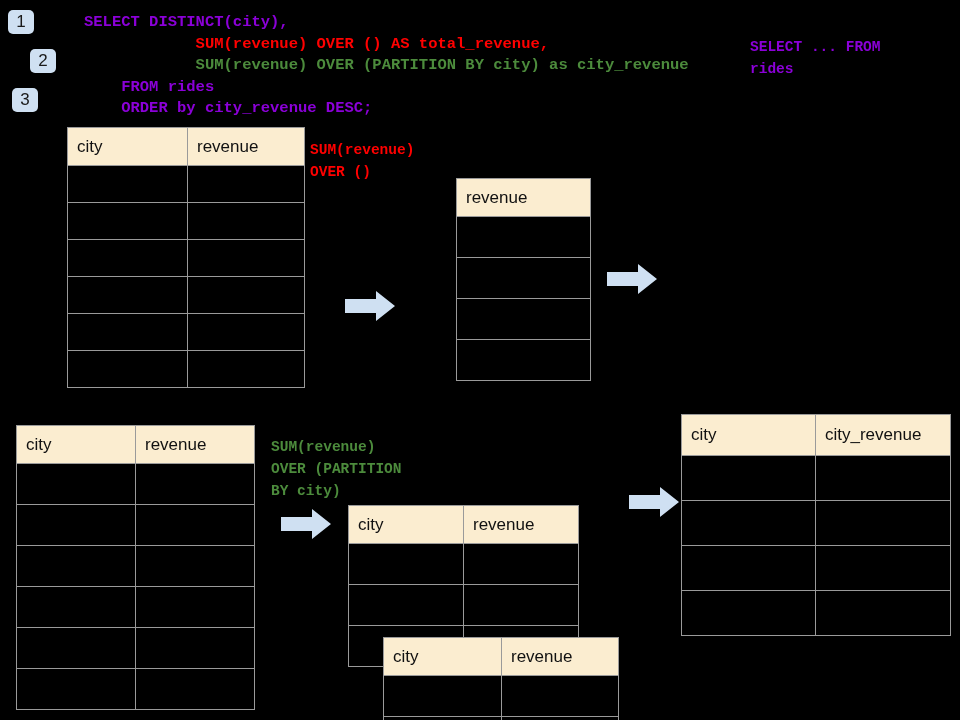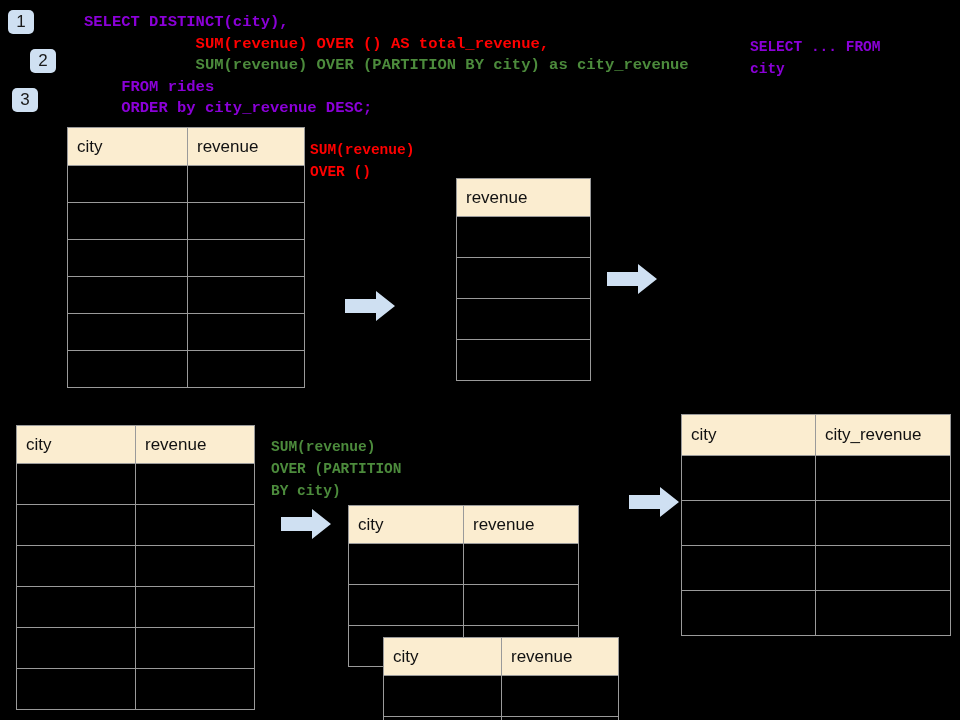--- a/index.html
+++ b/index.html
@@ -92,21 +92,21 @@
 
   <div id="badges">
       <div class="badge" style="left: 8px; top: 10px; background: rgb(207, 224, 242);">1</div>
       <div class="badge" style="left: 30px; top: 49px; background: rgb(207, 224, 242);">2</div>
       <div class="badge" style="left: 12px; top: 88px; background: rgb(207, 224, 242);">3</div>
     </div>
 
   <div class="sql" id="sql-block" style="left:84px; top:12px;"><div class="sql-line c-purple" style="color: rgb(139, 0, 216);">SELECT DISTINCT(city),</div><div class="sql-line c-red" style="color: rgb(255, 0, 0);">            SUM(revenue) OVER () AS total_revenue,</div><div class="sql-line c-green" style="color: rgb(76, 139, 60);">            SUM(revenue) OVER (PARTITION BY city) as city_revenue</div><div class="sql-line c-purple" style="color: rgb(139, 0, 216);">    FROM rides</div><div class="sql-line c-purple" style="color: rgb(139, 0, 216);">    ORDER by city_revenue DESC;</div></div>
 
   <div class="annot c-purple" id="annot-select-from" style="left: 750px; top: 36px; color: rgb(139, 0, 216);">SELECT ... FROM
-city</div>
+rides</div>
 
   <div class="annot c-red" id="annot-sum-over" style="left: 310px; top: 139px; color: rgb(255, 0, 0);">SUM(revenue)
 OVER ()</div>
 
   <div class="annot c-green" id="annot-sum-partition" style="left: 271px; top: 436px; color: rgb(76, 139, 60);">SUM(revenue)
 OVER (PARTITION
 BY city)</div>
 
   <div id="tables">
       <table class="tbl" style="left: 67px; top: 127px;">

